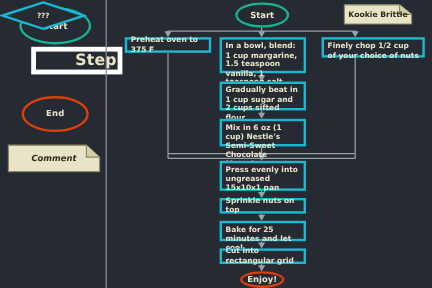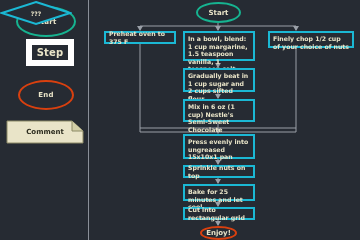--- a/index.html
+++ b/index.html
@@ -19,32 +19,32 @@
   }
   .lg{position:absolute;display:flex;align-items:center;justify-content:center;
       color:#e9e4c8;font-weight:bold;letter-spacing:.2px;}
 
   .ellipse-start{
     left:16px;top:6px;width:56px;height:27px;border-radius:50%;
     border:2px solid #16b390;background:#262b33;font-size:7px;color:#e9e4c8;
   }
   .rect-step{
     left:26px;top:39px;width:36px;height:15px;
-    border:6px solid #ffffff;background:#262b33;font-size:10px;
+    border:4px solid #ffffff;background:#262b33;font-size:13px;padding-left:32px;
   }
   .diamond-wrap{left:8px;top:58px;width:72px;height:26px;}
   .diamond-wrap svg{position:absolute;left:0;top:0;}
   .diamond-label{position:absolute;left:0;top:0;width:72px;height:26px;
     display:flex;align-items:center;justify-content:center;
     font-size:6px;color:#e9e4c8;font-weight:bold;}
   .ellipse-end{
     left:18px;top:80px;width:52px;height:26px;border-radius:50%;
     border:2px solid #d9400f;background:#262b33;font-size:7px;
   }
-  .note-wrap{position:absolute;left:6px;top:120px;width:78px;height:24px;}
+  .note-wrap{position:absolute;left:6px;top:120px;width:78px;height:24px;font-style:italic;}
   .note-wrap svg{position:absolute;left:0;top:0;}
   .note-label{position:absolute;left:0;top:0;width:78px;height:24px;
     display:flex;align-items:center;justify-content:center;
     font-size:7px;color:#2d2d1f;font-weight:bold;}
 
   
   .node{position:absolute;box-sizing:border-box;color:#e9e4c8;font-weight:bold;}
   .node.step{
     border:2px solid #1bb8d4;background:#262b33;
     font-size:6.2px;line-height:1.22;padding:2px 3px;text-align:left;
@@ -141,20 +141,27 @@
       <div class="note-label">Comment</div>
     </div>
 
     <div class="legend-divider"></div>
   </div>
 
   <div class="node start" style="left:196px;top:2px;width:45px;height:21px;">
     <span>Start</span>
   </div>
 
+  <div class="comment-wrap" style="left:286px;top:3px;width:58px;height:18px;">
+    <svg width="58" height="18">
+      <path d="M1,1 H47 L57,9 V17 H1 Z" fill="#e9e4c8" stroke="#8c8a66" stroke-width="1"></path>
+      <path d="M47,1 L47,9 L57,9" fill="#d3cfa8" stroke="#8c8a66" stroke-width="1"></path>
+    </svg>
+    <div class="comment-label">Kookie Brittle</div>
+  </div>
 
   <div class="node step" style="left:104px;top:31px;width:72px;height:13px;display:flex;align-items:center;">
     <span>Preheat oven to 375 F</span>
   </div>
 
   <div class="node step" style="left:183px;top:31px;width:72px;height:30px;">
     <span>In a bowl, blend: 1 cup margarine, 1.5 teaspoon vanilla, 1 teaspoon salt</span>
   </div>
 
   <div class="node step" style="left:268px;top:31px;width:86px;height:17px;">

